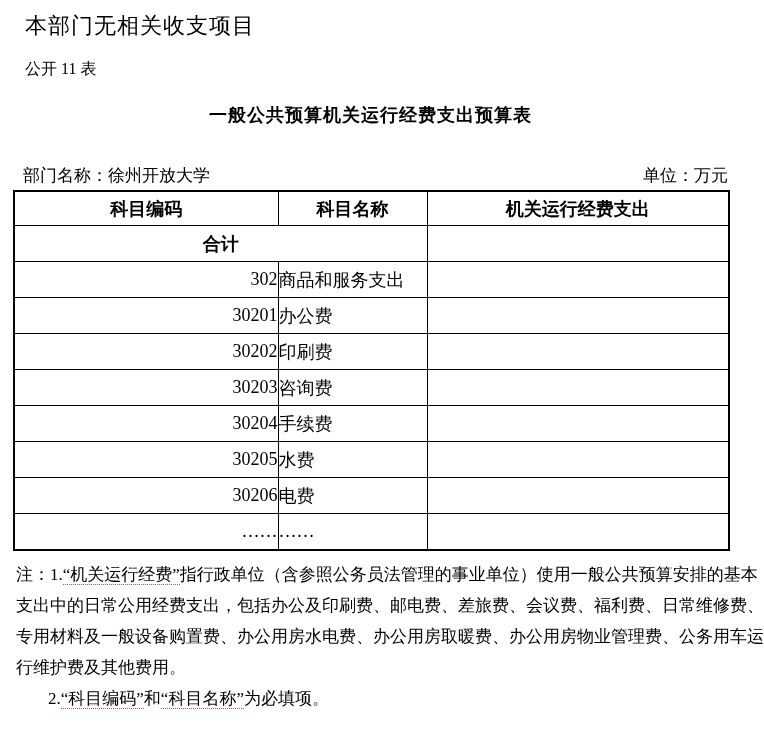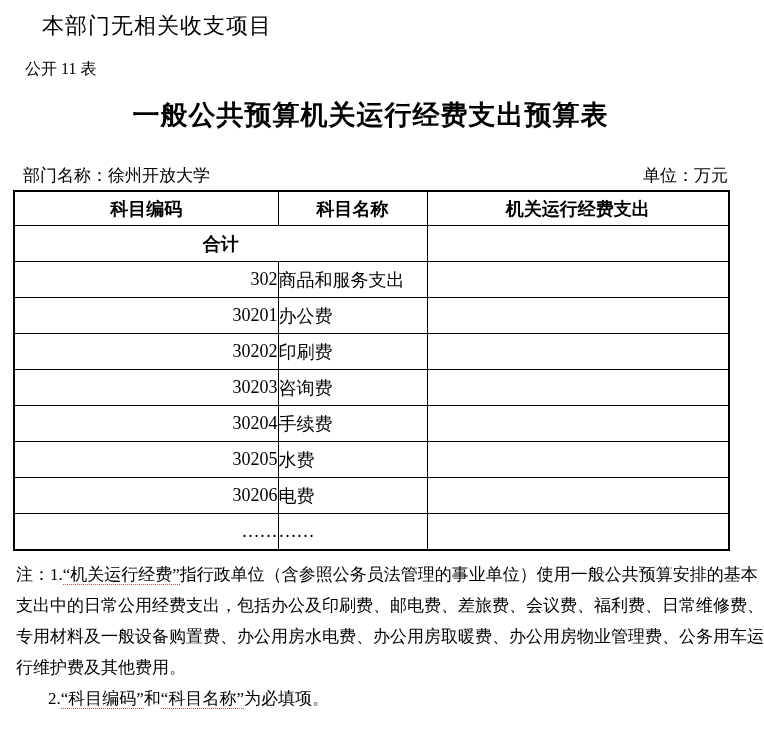--- a/index.html
+++ b/index.html
@@ -2,31 +2,31 @@
 <html><head>
 <meta charset="utf-8">
 <style>
   html,body { margin:0; padding:0; }
   body {
     width:764px; height:737px; background:#ffffff; color:#000000;
     font-family:"Liberation Serif","DejaVu Serif",serif;
     overflow:hidden;
   }
   .heading1 {
-    padding-top:12px; margin-left:42px;
+    padding-top:12px; margin-left:25px;
     font-size:22px; line-height:28px; font-weight:normal;
     letter-spacing:1px;
   }
   .pub-line {
     margin-top:18px; margin-left:25px;
     font-size:16px; line-height:22px;
   }
   .main-title {
     margin-top:17px; margin-left:13px; width:715px;
-    text-align:center; font-size:27px; line-height:36px; font-weight:bold;
+    text-align:center; font-size:18px; line-height:36px; font-weight:bold;
     letter-spacing:1px;
   }
   .dept-row {
     margin-top:32px; margin-left:23px; width:705px;
     display:flex; justify-content:space-between;
     font-size:17px; line-height:22px;align-items:flex-end;
   }
   table.budget {
     border-collapse:collapse; table-layout:fixed;
     margin:3px 0 0 13px; width:715px;

